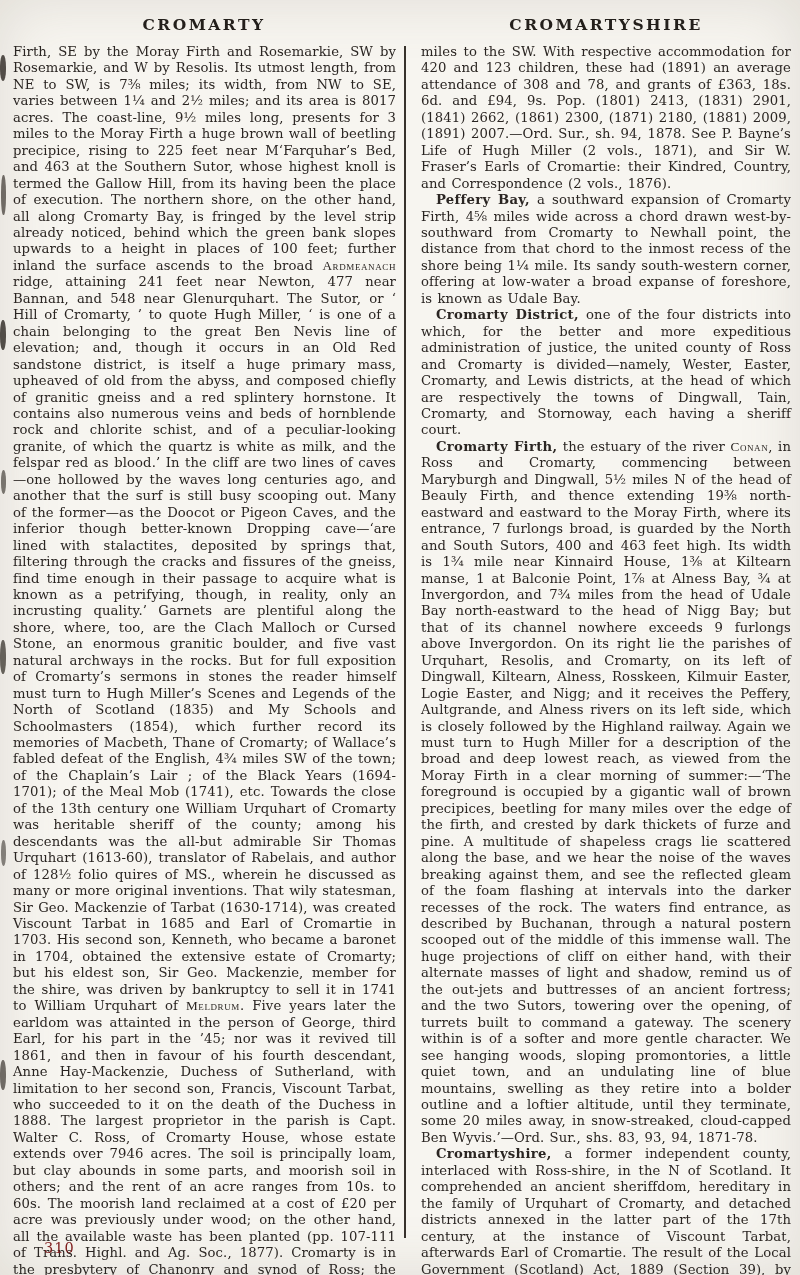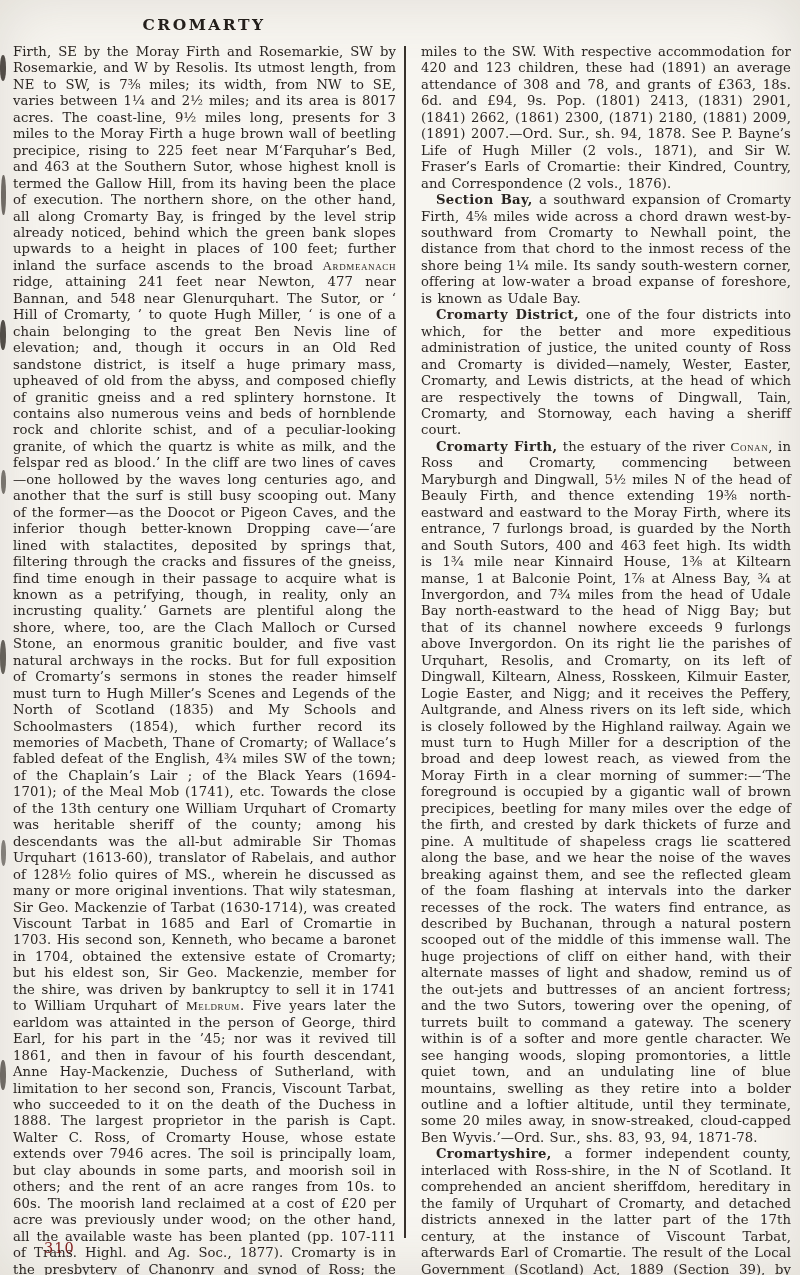--- a/index.html
+++ b/index.html
@@ -81,30 +81,31 @@
   .sa6 { left: 1px; top: 840px; width: 5px; height: 26px; opacity: 0.55; }
   .sa7 { left: 0;  top: 1060px; width: 6px; height: 30px; opacity: 0.65; }
 </style>
 </head>
 <body>
 
 <div class="page">
 
   <div class="running-head left">CROMARTY</div>
 
+  <div class="running-head right">CROMARTYSHIRE</div>
 
   <div class="column-divider"></div>
 
   <div class="column left">
       <p class="para"><span>Firth, SE by the Moray Firth and Rosemarkie, SW by Rosemarkie, and W by Resolis.  Its utmost length, from NE to SW, is 7⅜ miles; its width, from NW to SE, varies between 1¼ and 2½ miles; and its area is 8017 acres. The coast-line, 9½ miles long, presents for 3 miles to the Moray Firth a huge brown wall of beetling precipice, rising to 225 feet near M‘Farquhar’s Bed, and 463 at the Southern Sutor, whose highest knoll is termed the Gallow Hill, from its having been the place of execution. The northern shore, on the other hand, all along Cromarty Bay, is fringed by the level strip already noticed, behind which the green bank slopes upwards to a height in places of 100 feet; further inland the surface ascends to the broad </span><span class="run-sc">Ardmeanach</span><span> ridge, attaining 241 feet near Newton, 477 near Bannan, and 548 near Glenurquhart. The Sutor, or ‘ Hill of Cromarty, ’ to quote Hugh Miller, ‘ is one of a chain belonging to the great Ben Nevis line of elevation; and, though it occurs in an Old Red sandstone district, is itself a huge primary mass, upheaved of old from the abyss, and composed chiefly of granitic gneiss and a red splintery hornstone.  It contains also numerous veins and beds of hornblende rock and chlorite schist, and of a peculiar-looking granite, of which the quartz is white as milk, and the felspar red as blood.’ In the cliff are two lines of caves—one hollowed by the waves long centuries ago, and another that the surf is still busy scooping out.  Many of the former—as the Doocot or Pigeon Caves, and the inferior though better-known Dropping cave—‘are lined with stalactites, deposited by springs that, filtering through the cracks and fissures of the gneiss, find time enough in their passage to acquire what is known as a petrifying, though, in reality, only an incrusting quality.’  Garnets are plentiful along the shore, where, too, are the Clach Malloch or Cursed Stone, an enormous granitic boulder, and five vast natural archways in the rocks.  But for full exposition of Cromarty’s sermons in stones the reader himself must turn to Hugh Miller’s </span><span class="run-i">Scenes and Legends of the North of Scotland</span><span> (1835) and </span><span class="run-i">My Schools and Schoolmasters</span><span> (1854), which further record its memories of Macbeth, Thane of Cromarty; of Wallace’s fabled defeat of the English, 4¾ miles SW of the town; of the Chaplain’s Lair ; of the Black Years (1694-1701); of the Meal Mob (1741), etc.  Towards the close of the 13th century one William Urquhart of Cromarty was heritable sheriff of the county; among his descendants was the all-but admirable Sir Thomas Urquhart (1613-60), translator of Rabelais, and author of 128½ folio quires of MS., wherein he discussed as many or more original inventions. That wily statesman, Sir Geo. Mackenzie of Tarbat (1630-1714), was created Viscount Tarbat in 1685 and Earl of Cromartie in 1703.  His second son, Kenneth, who became a baronet in 1704, obtained the extensive estate of Cromarty; but </span><span class="run-i">his</span><span> eldest son, Sir Geo. Mackenzie, member for the shire, was driven by bankruptcy to sell it in 1741 to William Urquhart of </span><span class="run-sc">Meldrum</span><span>.  Five years later the earldom was attainted in the person of George, third Earl, for his part in the ’45; nor was it revived till 1861, and then in favour of his fourth descendant, Anne Hay-Mackenzie, Duchess of Sutherland, with limitation to her second son, Francis, Viscount Tarbat, who succeeded to it on the death of the Duchess in 1888.  The largest proprietor in the parish is Capt. Walter C. Ross, of Cromarty House, whose estate extends over 7946 acres.  The soil is principally loam, but clay abounds in some parts, and moorish soil in others; and the rent of an acre ranges from 10s. to 60s.  The moorish land reclaimed at a cost of £20 per acre was previously under wood; on the other hand, all the available waste has been planted (pp. 107-111 of </span><span class="run-i">Trans. Highl. and Ag. Soc.</span><span>, 1877).  Cromarty is in the presbytery of Chanonry and synod of Ross; the living is worth £278.  Prior to the Reformation there were six chapels within its bounds, three of which were dedicated to SS. Duthac, Bennet, and Regulus; but scarcely a vestige remains of any one of them; whilst a Red or Trinitarian priory, founded about 1271, has vanished utterly.  In 1875-76 two new board schools were built at a cost of £6000 in the town and at Peddieston, 4½</span></p>
     </div>
 
   <div class="column right">
       <p class="para"><span>miles to the SW.  With respective accommodation for 420 and 123 children, these had (1891) an average attendance of 308 and 78, and grants of £363, 18s. 6d. and £94, 9s.  Pop. (1801) 2413, (1831) 2901, (1841) 2662, (1861) 2300, (1871) 2180, (1881) 2009, (1891) 2007.—</span><span class="run-i">Ord. Sur.</span><span>, sh. 94, 1878.  See P. Bayne’s </span><span class="run-i">Life of Hugh Miller</span><span> (2 vols., 1871), and Sir W. Fraser’s </span><span class="run-i">Earls of Cromartie: their Kindred, Country, and Correspondence</span><span> (2 vols., 1876).</span></p>
-      <p class="para indent"><span class="run-b">Section Bay,</span><span> a southward expansion of Cromarty Firth, 4⅝ miles wide across a chord drawn west-by-southward from Cromarty to Newhall point, the distance from that chord to the inmost recess of the shore being 1¼ mile.  Its sandy south-western corner, offering at low-water a broad expanse of foreshore, is known as Udale Bay.</span></p>
+      <p class="para indent"><span class="run-b">Peffery Bay,</span><span> a southward expansion of Cromarty Firth, 4⅝ miles wide across a chord drawn west-by-southward from Cromarty to Newhall point, the distance from that chord to the inmost recess of the shore being 1¼ mile.  Its sandy south-western corner, offering at low-water a broad expanse of foreshore, is known as Udale Bay.</span></p>
       <p class="para indent"><span class="run-b">Cromarty District,</span><span> one of the four districts into which, for the better and more expeditious administration of justice, the united county of Ross and Cromarty is divided—namely, Wester, Easter, Cromarty, and Lewis districts, at the head of which are respectively the towns of Dingwall, Tain, Cromarty, and Stornoway, each having a sheriff court.</span></p>
       <p class="para indent"><span class="run-b">Cromarty Firth,</span><span> the estuary of the river </span><span class="run-sc">Conan</span><span>, in Ross and Cromarty, commencing between Maryburgh and Dingwall, 5½ miles N of the head of Beauly Firth, and thence extending 19⅜ north-eastward and eastward to the Moray Firth, where its entrance, 7 furlongs broad, is guarded by the North and South Sutors, 400 and 463 feet high.  Its width is 1¾ mile near Kinnaird House, 1⅜ at Kiltearn manse, 1 at Balconie Point, 1⅞ at Alness Bay, ¾ at Invergordon, and 7¾ miles from the head of Udale Bay north-eastward to the head of Nigg Bay; but that of its channel nowhere exceeds 9 furlongs above Invergordon.  On its right lie the parishes of Urquhart, Resolis, and Cromarty, on its left of Dingwall, Kiltearn, Alness, Rosskeen, Kilmuir Easter, Logie Easter, and Nigg; and it receives the Peffery, Aultgrande, and Alness rivers on its left side, which is closely followed by the Highland railway.  Again we must turn to Hugh Miller for a description of the broad and deep lowest reach, as viewed from the Moray Firth in a clear morning of summer:—‘The foreground is occupied by a gigantic wall of brown precipices, beetling for many miles over the edge of the firth, and crested by dark thickets of furze and pine.  A multitude of shapeless crags lie scattered along the base, and we hear the noise of the waves breaking against them, and see the reflected gleam of the foam flashing at intervals into the darker recesses of the rock.  The waters find entrance, as described by Buchanan, through a natural postern scooped out of the middle of this immense wall.  The huge projections of cliff on either hand, with their alternate masses of light and shadow, remind us of the out-jets and buttresses of an ancient fortress; and the two Sutors, towering over the opening, of turrets built to command a gateway.  The scenery within is of a softer and more gentle character.  We see hanging woods, sloping promontories, a little quiet town, and an undulating line of blue mountains, swelling as they retire into a bolder outline and a loftier altitude, until they terminate, some 20 miles away, in snow-streaked, cloud-capped Ben Wyvis.’—</span><span class="run-i">Ord. Sur.</span><span>, shs. 83, 93, 94, 1871-78.</span></p>
       <p class="para indent"><span class="run-b">Cromartyshire,</span><span> a former independent county, interlaced with Ross-shire, in the N of Scotland.  It comprehended an ancient sheriffdom, hereditary in the family of Urquhart of Cromarty, and detached districts annexed in the latter part of the 17th century, at the instance of Viscount Tarbat, afterwards Earl of Cromartie.  The result of the Local Government (Scotland) Act, 1889 (Section 39), by which the counties of Ross and Cromarty are ‘ united for all purposes whatsoever under the name of the county of Ross and Cromarty,’ is to dispose of the various scattered portions of the old county of Cromarty by placing them entirely in the new county of Ross and Cromarty.  The ancient sheriffdom, or old shire, comprised Cromarty parish, the greater part of Resolis parish, and an undefined portion of the Mullbuy; and was usually stated to have a length of about</span></p>
     </div>
 
   <div class="page-number">310</div>
 
   <div class="scan-artifact sa1"></div>
   <div class="scan-artifact sa2"></div>
   <div class="scan-artifact sa3"></div>

